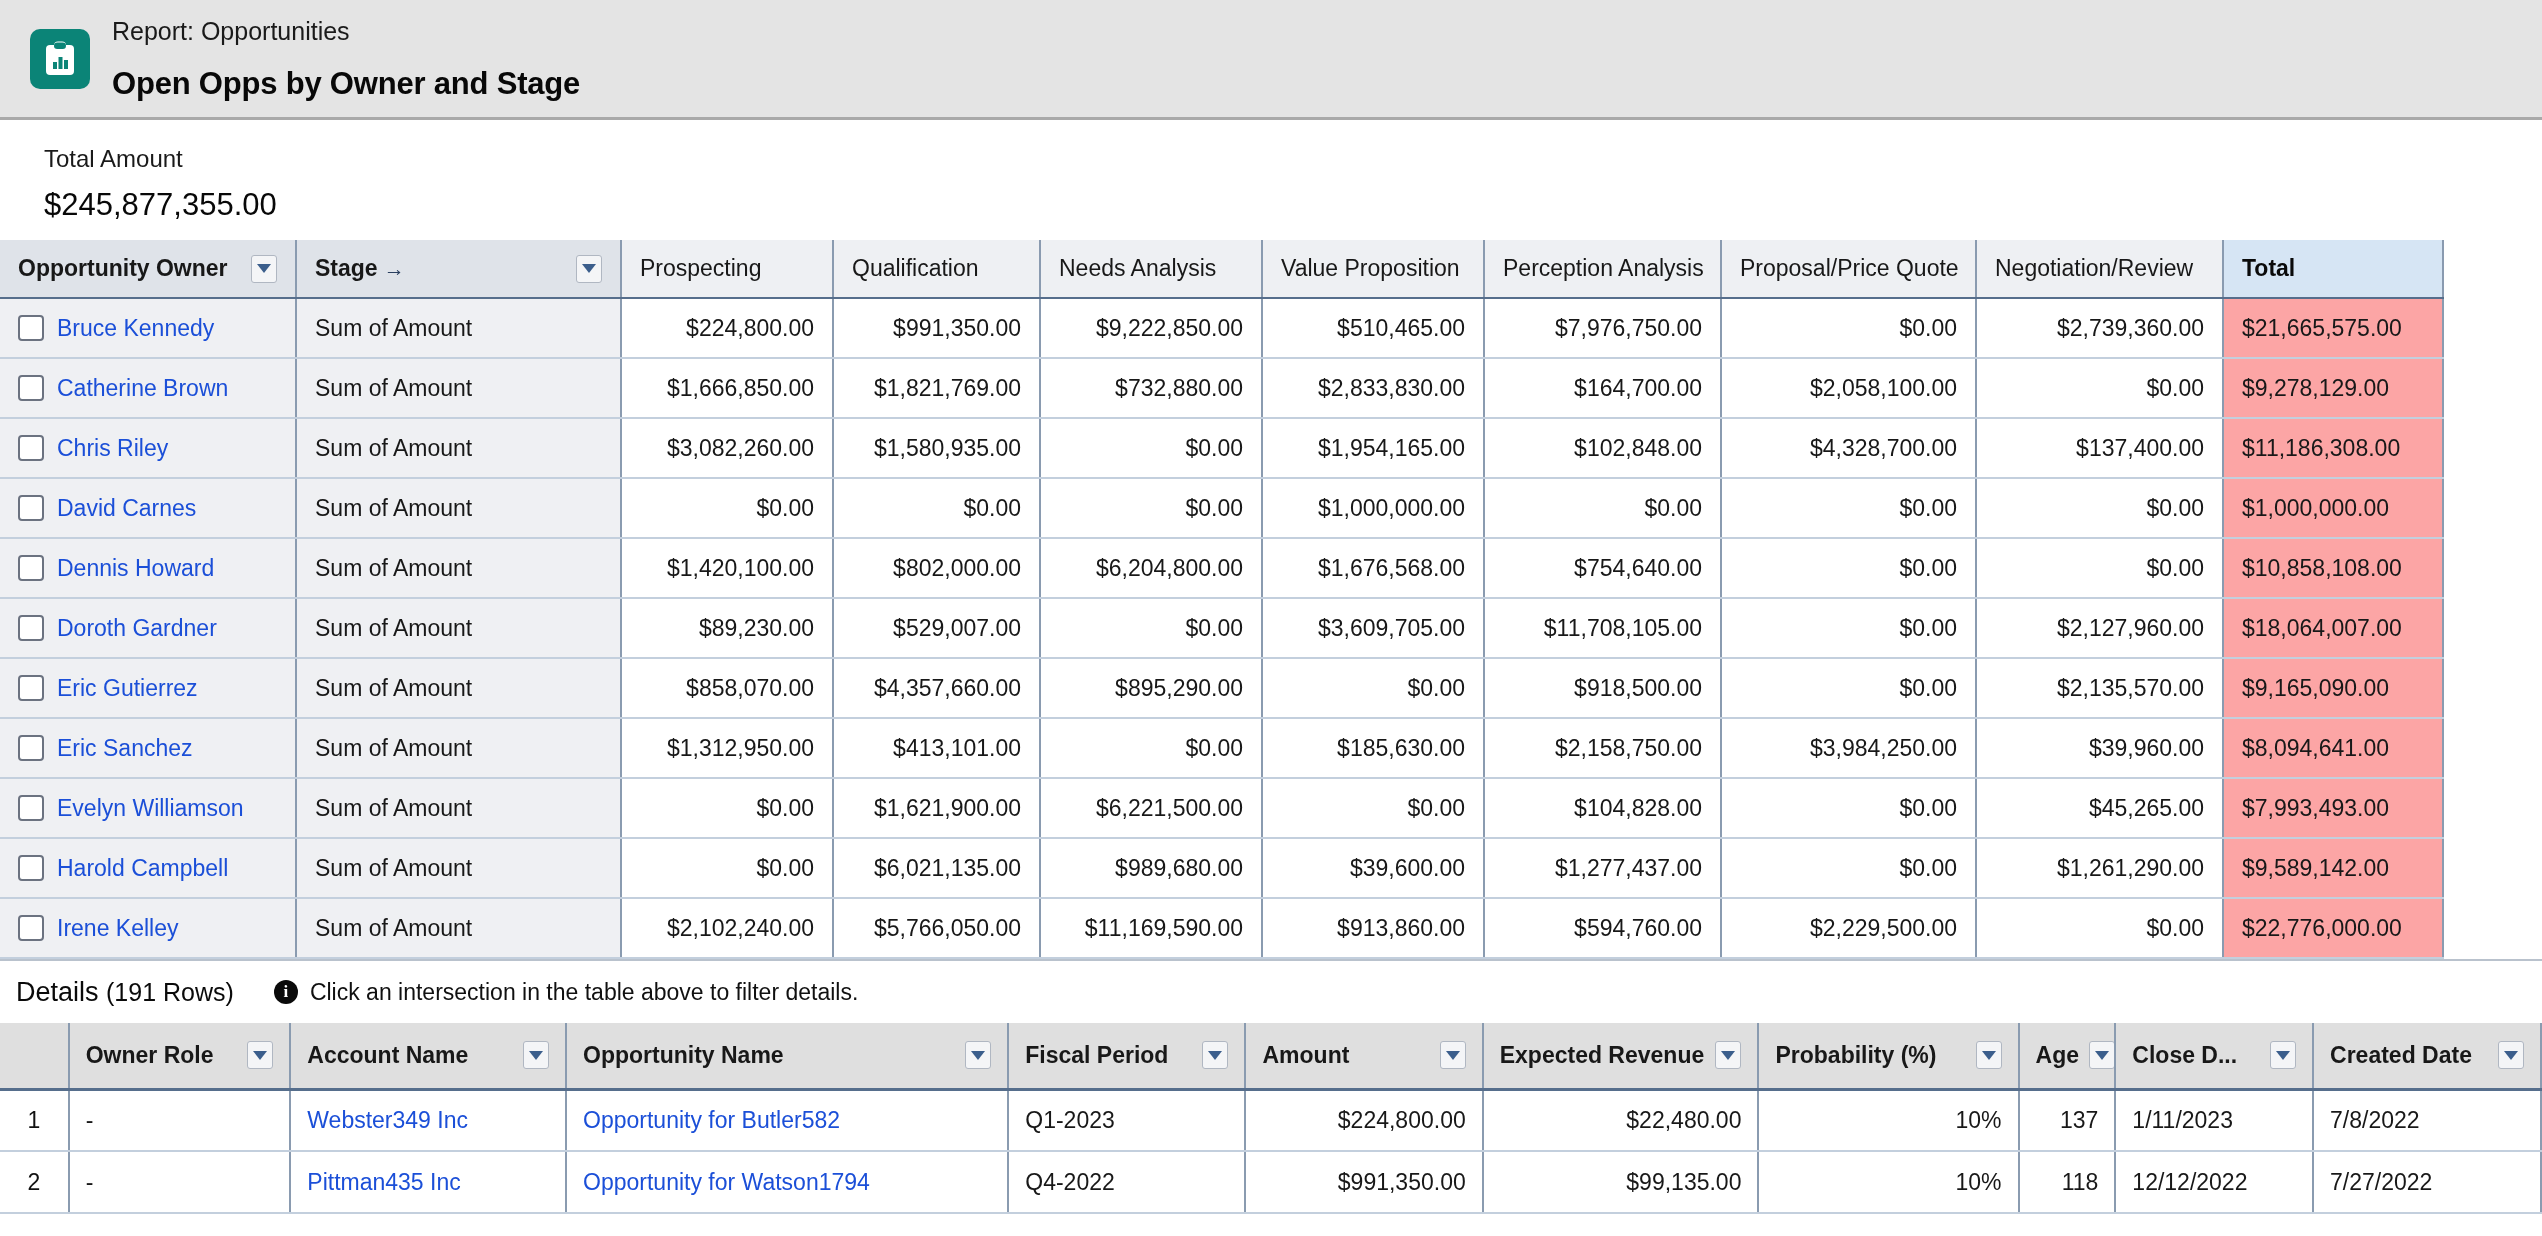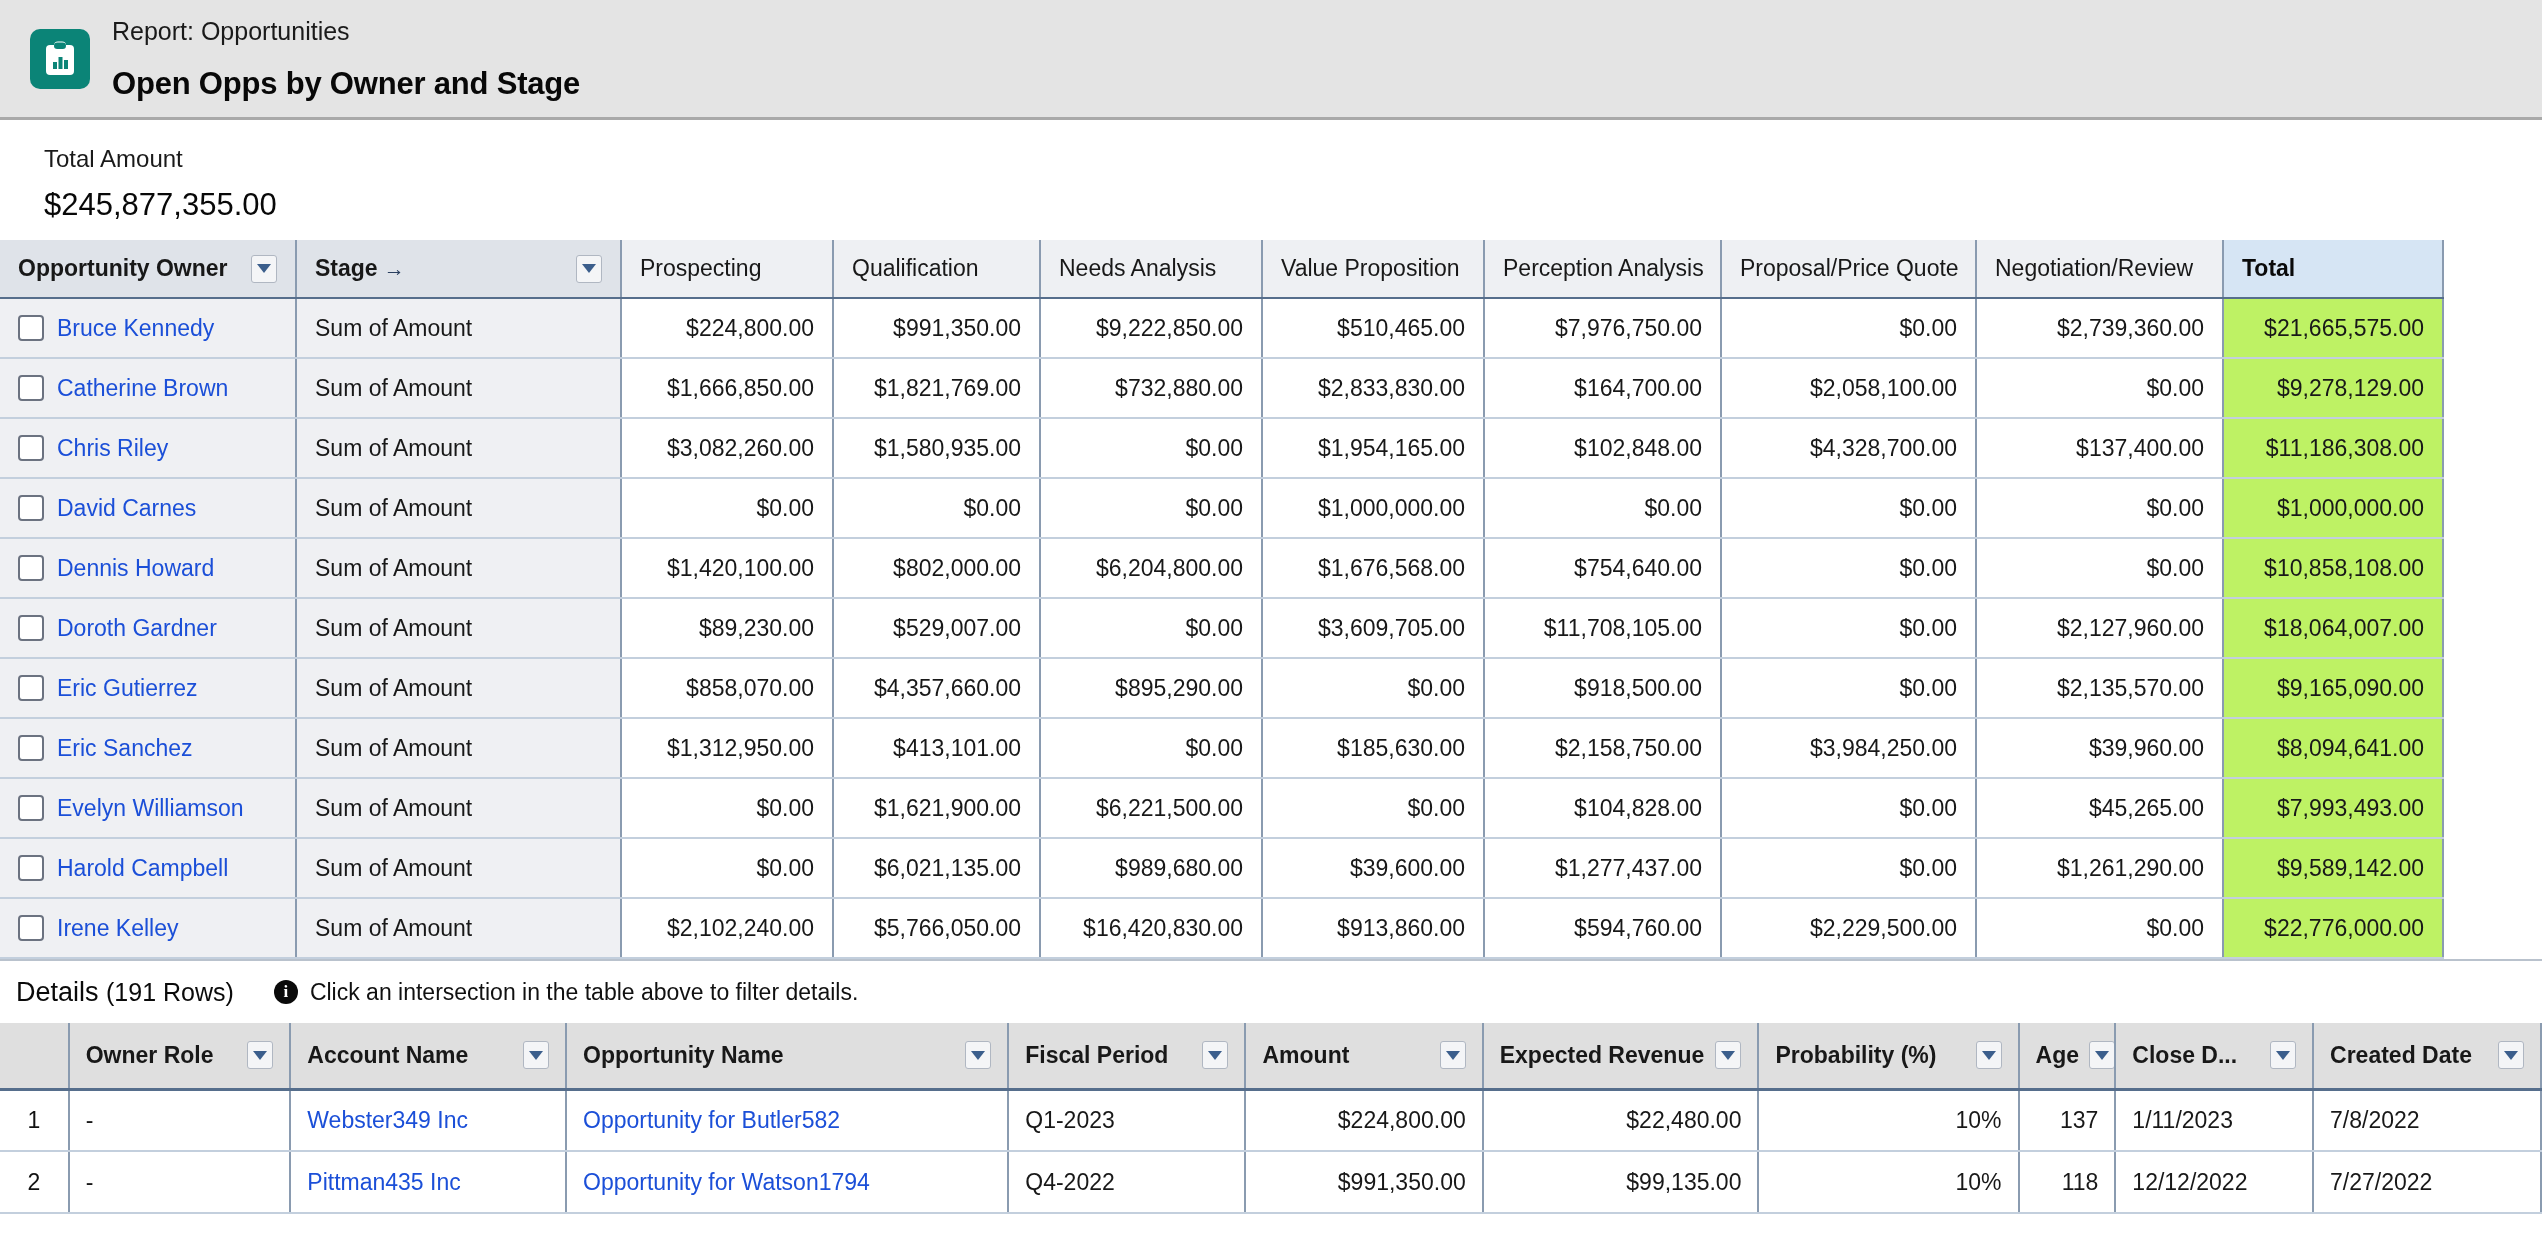--- a/index.html
+++ b/index.html
@@ -86,22 +86,21 @@
     height: 58px;
     vertical-align: middle;
   }
   table.pivot thead th.num { text-align: left; font-weight: 400; }
   table.pivot thead th.grp { background: #dfe3e9; }
   table.pivot thead th.total-head { background: #d6e5f4; color: #0a0a0a; }
   table.pivot tbody td.owner-cell,
   table.pivot tbody td.stage-cell { background: #eff0f3; }
   table.pivot tbody td.num { text-align: right; background: #ffffff; }
   table.pivot tbody td.total-cell {
-    text-align: right;
-    background: #bef264;
+    background: #fca5a5;
     border-right: 2px solid #8a9bb0;
   }
   .hdr-inner { display: flex; align-items: center; gap: 10px; height: 100%; }
   .hdr-inner .lbl { flex: 1 1 auto; }
   .caret-btn {
     width: 26px; height: 28px;
     border: 1px solid #b0b7c2;
     border-radius: 3px;
     background: #f4f5f7;
     display: flex; align-items: center; justify-content: center;
@@ -452,21 +451,21 @@
       <tr>
         <td class="owner-cell">
           <div class="owner-cell-inner">
             <span class="row-checkbox"></span>
             <a class="pivot-link">Irene Kelley</a>
           </div>
         </td>
         <td class="stage-cell">Sum of Amount</td>
         <td class="num">$2,102,240.00</td>
         <td class="num">$5,766,050.00</td>
-        <td class="num">$16,420,830.00</td>
+        <td class="num">$11,169,590.00</td>
         <td class="num">$913,860.00</td>
         <td class="num">$594,760.00</td>
         <td class="num">$2,229,500.00</td>
         <td class="num">$0.00</td>
         <td class="total-cell">$22,776,000.00</td>
       </tr>
     </tbody>
   </table>
 </div>
 

